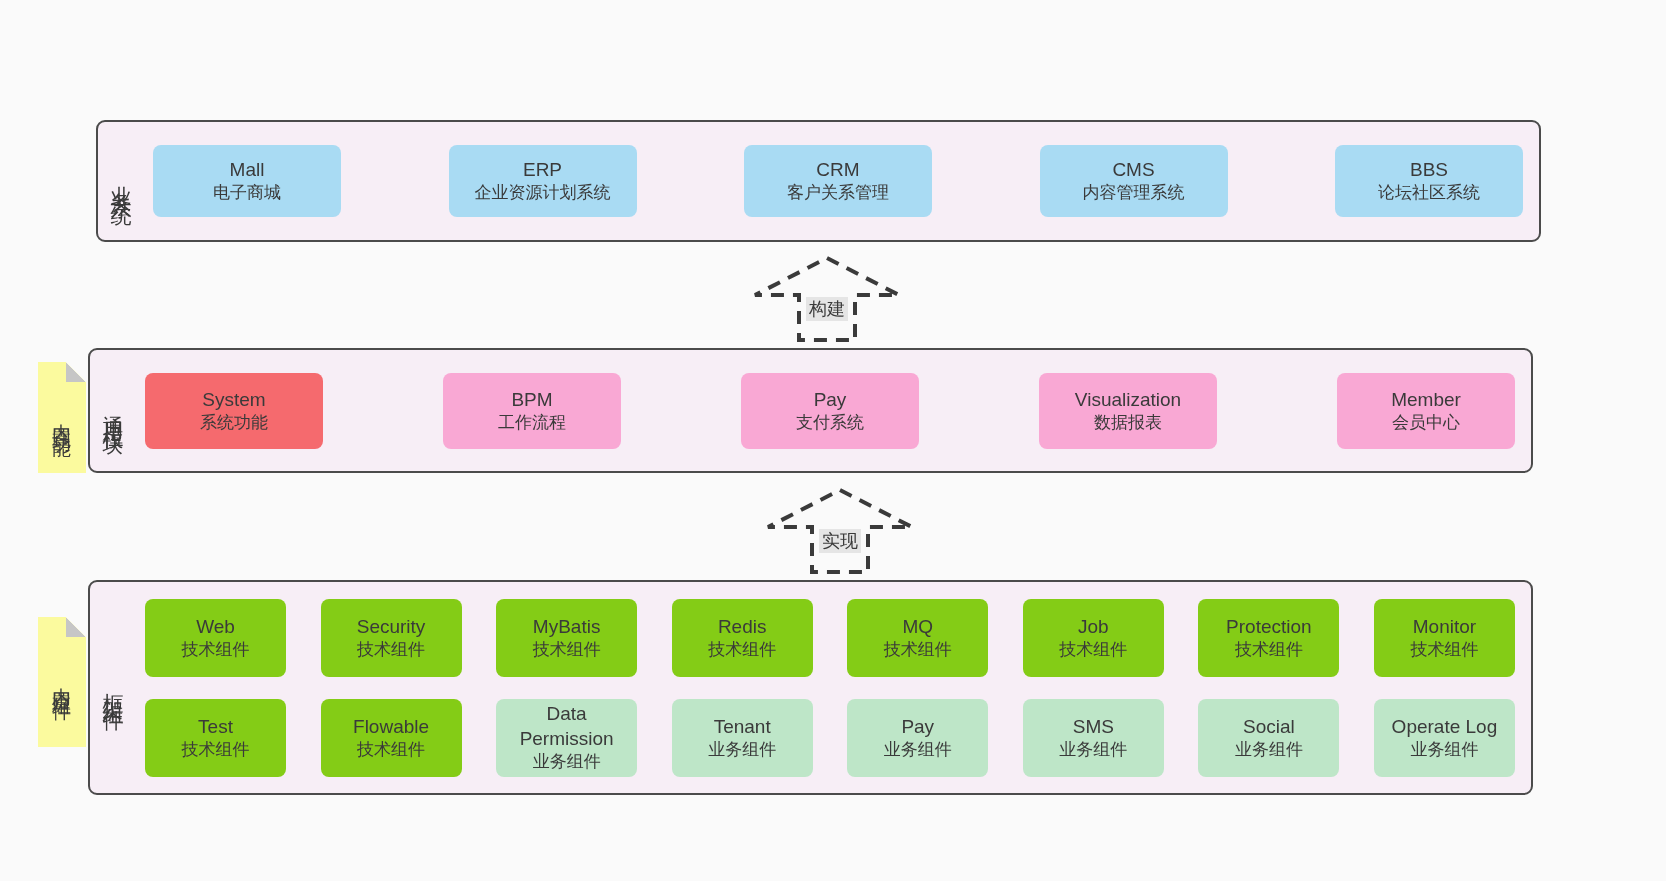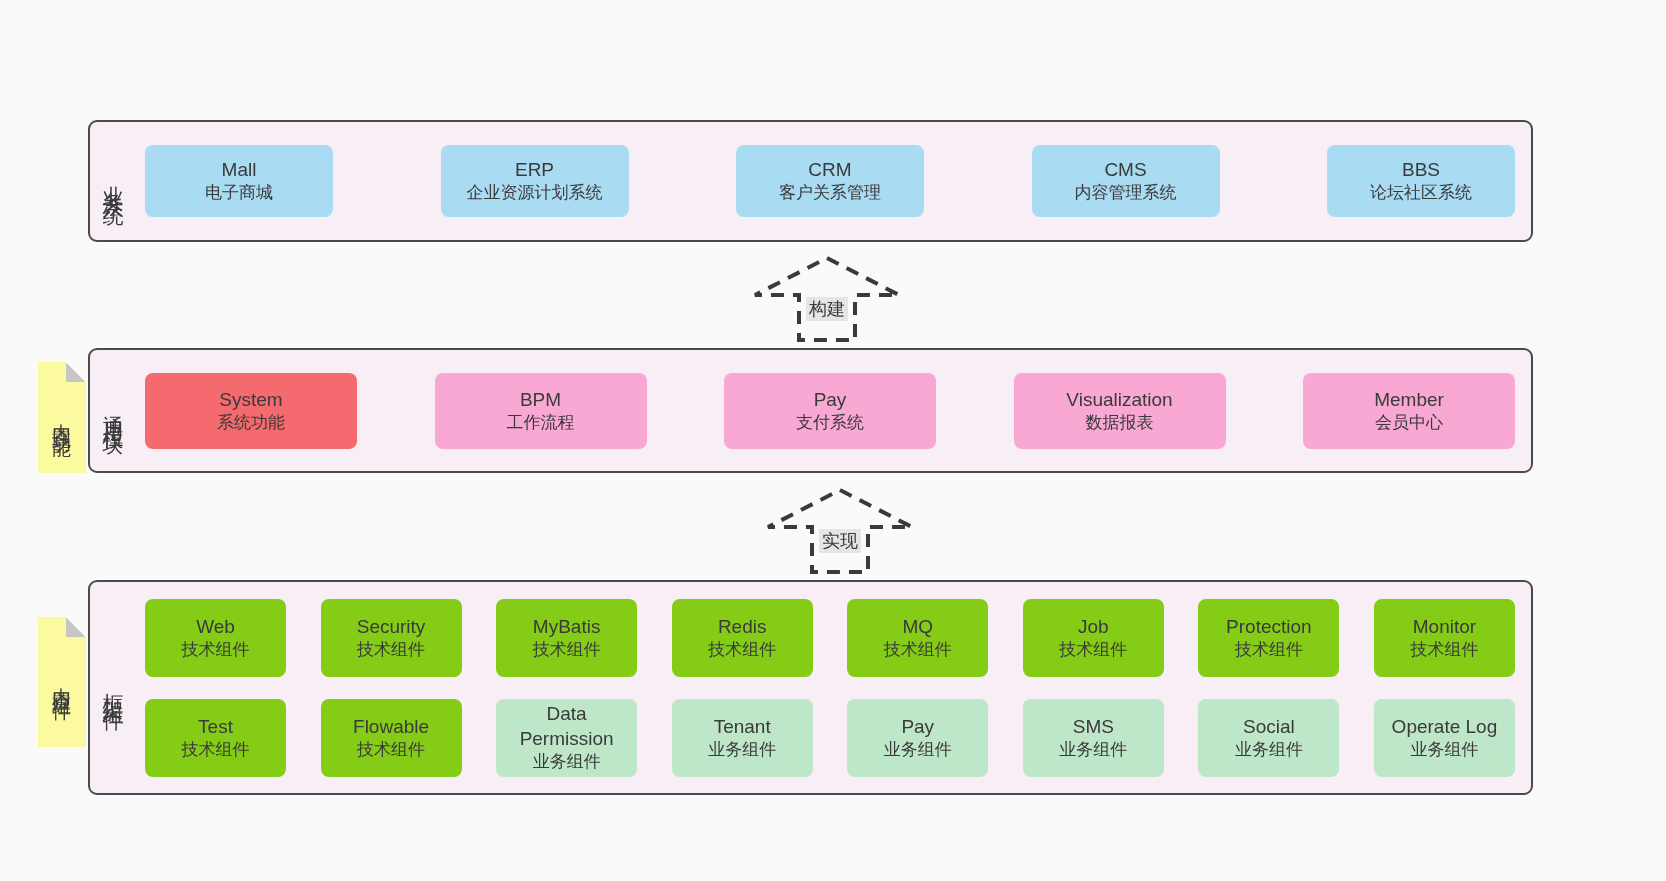--- a/index.html
+++ b/index.html
@@ -5,40 +5,40 @@
   html,body { margin:0; padding:0; }
   body {
     width:1666px; height:881px; position:relative; overflow:hidden;
     background:#fafafa; color:#3a3a3a;
     font-family:"Liberation Sans","DejaVu Sans",sans-serif;
   }
   .panel {
     position:absolute; left:88px; width:1445px; box-sizing:border-box;
     background:#f7eef6; border:2px solid #4b4b4b; border-radius:9px; z-index:1;
   }
-  .panel-0 { top:120px; height:122px; }
+  .panel-0 { top:120px; height:122px;margin-left:8px; }
   .panel-1 { top:348px; height:125px; }
   .panel-2 { top:580px; height:215px; }
   .vlabel {
     position:absolute; left:13px; top:50%; transform:translateY(-50%);
     writing-mode:vertical-rl; text-orientation:upright;
     font-size:21px; letter-spacing:6px; line-height:1; color:#3a3a3a;
   }
   .rows {
     position:absolute; left:55px; right:16px; top:0; bottom:0;
     display:flex; flex-direction:column; justify-content:center; gap:22px;
   }
   .row { display:flex; justify-content:space-between; }
   .box {
     border-radius:8px; box-sizing:border-box; padding:3px 5px;
     display:flex; flex-direction:column; justify-content:center; align-items:center;
     text-align:center;
   }
   .panel-0 .box { width:188px; height:72px; }
-  .panel-1 .box { width:212px; height:76px; }
+  .panel-1 .box { width:178px; height:76px; }
   .panel-2 .box { width:141px; height:78px; }
   .box-name { font-size:19px; line-height:1.32; }
   .box-sub  { font-size:17px; line-height:1.32; }
   .box--blue       { background:#a9dbf3; }
   .box--red        { background:#f56a6e; }
   .box--pink       { background:#f9a8d4; }
   .box--green      { background:#84cc16; }
   .box--lightgreen { background:#bee6c8; }
   .sticky {
     position:absolute; left:38px; width:48px; background:#fbfa9e; z-index:0;

